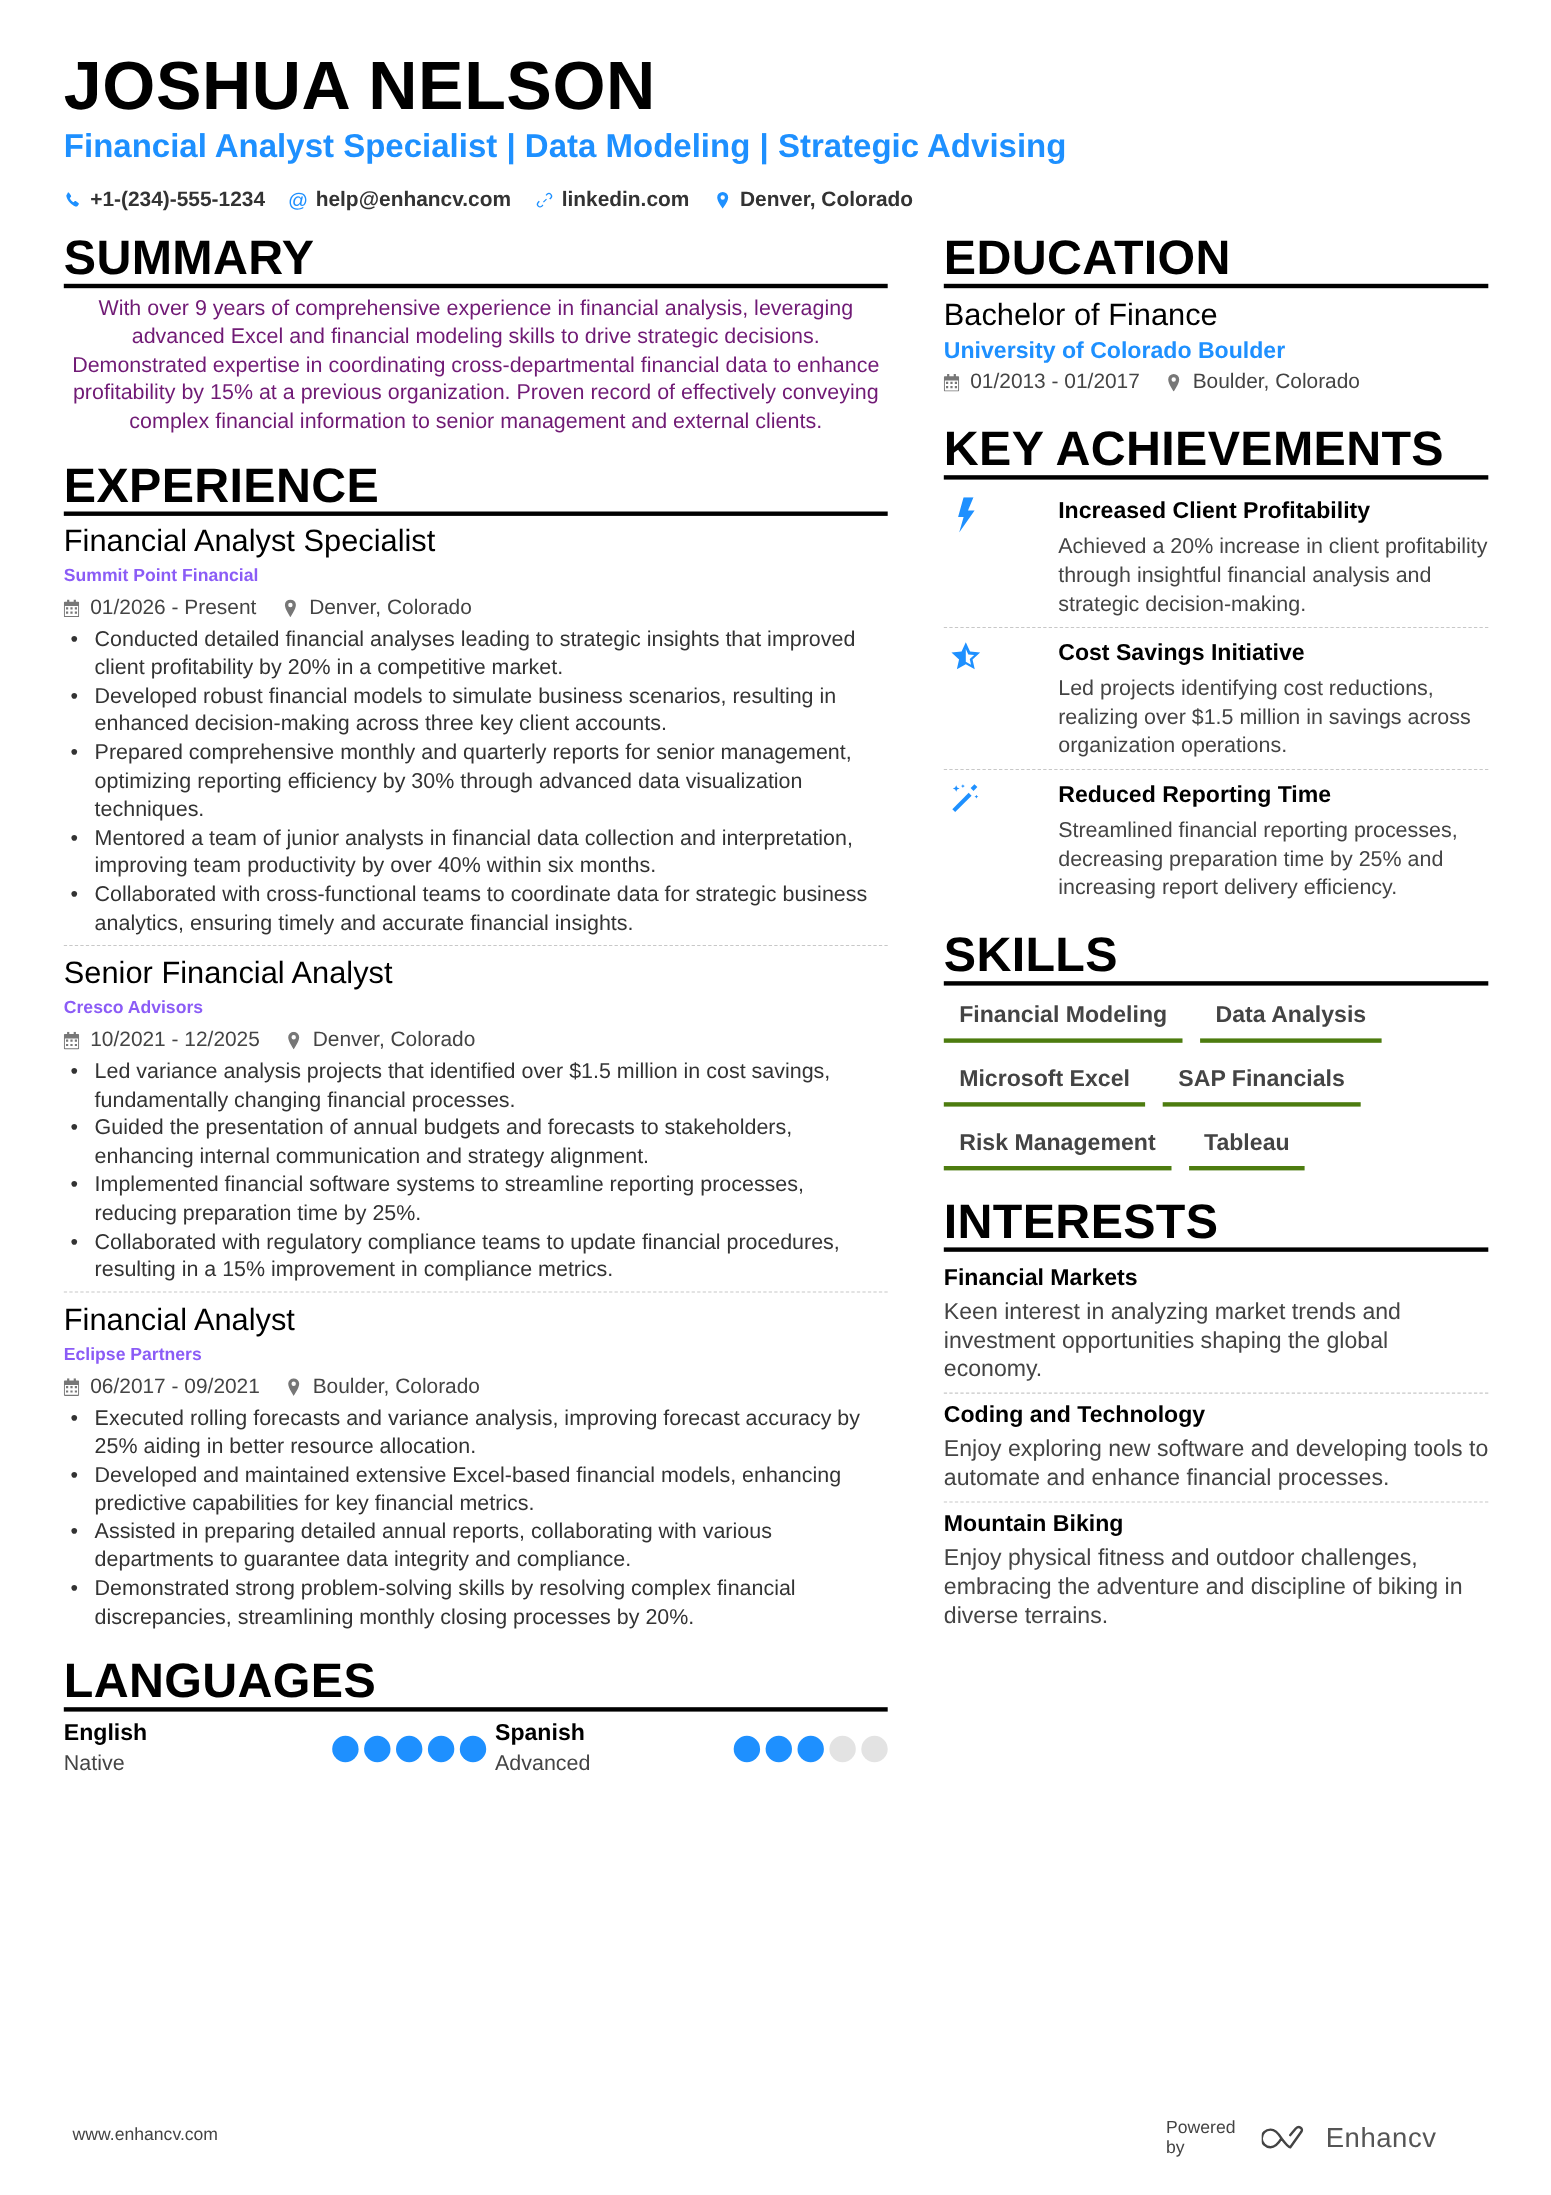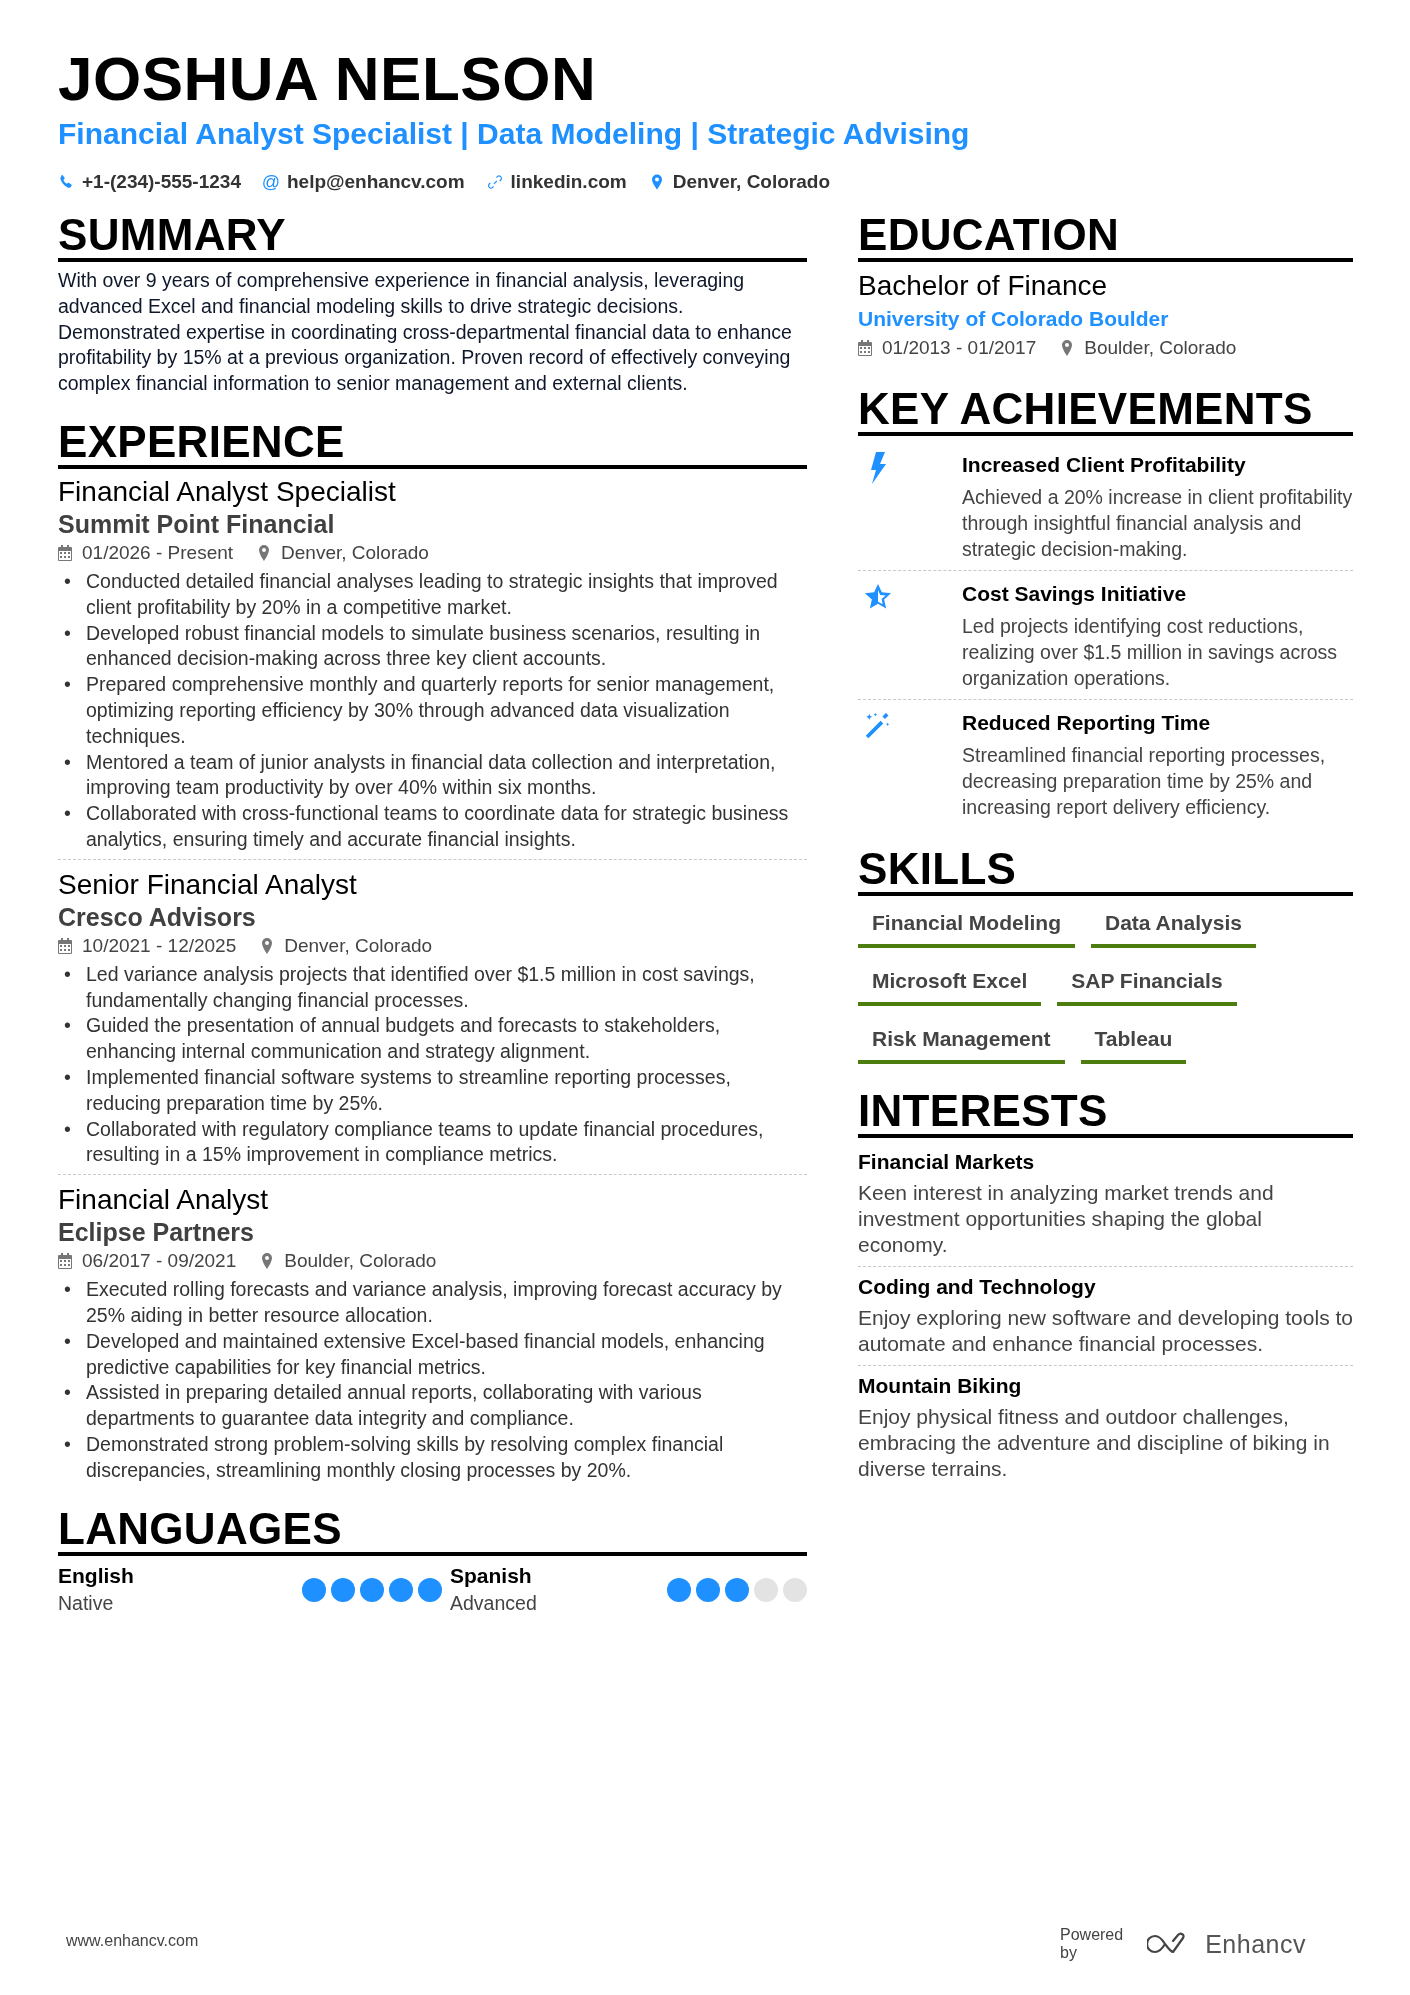--- a/index.html
+++ b/index.html
@@ -15,28 +15,28 @@
     .contact { display: flex; align-items: center; gap: 8px; }
     .contact .ic { width: 16px; height: 18px; display: inline-flex; align-items: center; justify-content: center; color: #1e90ff; }
     .contact .ic svg { width: 16px; height: 16px; fill: #1e90ff; }
 
     
     .col-left { position: absolute; left: 58px; top: 214px; width: 749px; }
     .col-right { position: absolute; left: 858px; top: 214px; width: 495px; }
 
     .section-title { font-size: 44px; font-weight: 700; line-height: 42px; color: #000; border-bottom: 4px solid #000; padding-bottom: 2px; margin-bottom: 6px; letter-spacing: 0.3px; }
 
-    .summary-text { font-size: 19.5px; line-height: 25.8px; color: #0f172a; }
+    .summary-text { font-size: 19.5px; line-height: 25.8px; color: #701a75; text-align: center; }
 
     .gap-section { height: 24px; }
 
     .job { padding-bottom: 6px; }
     .job + .job { border-top: 1.5px dashed #c8c8c8; padding-top: 8px; }
     .job-title { font-size: 28px; line-height: 34px; color: #000; }
-    .company { font-size: 25px; font-weight: 700; color: #404040; line-height: 30px; }
+    .company { font-size: 16px; font-weight: 700; color: #8b5cf6; line-height: 30px; }
     .meta { display: flex; align-items: center; gap: 24px; font-size: 19px; color: #444; line-height: 28px; }
     .meta-item { display: flex; align-items: center; gap: 10px; }
     .meta svg { width: 14px; height: 16px; fill: #777; }
     .bullets { list-style: none; margin-top: 2px; }
     .bullets li { position: relative; padding-left: 28px; font-size: 19.5px; line-height: 25.8px; color: #333; }
     .bullets li::before { content: "\2022"; position: absolute; left: 6px; top: 0; color: #333; }
 
     
     .lang-row { display: flex; gap: 0; margin-top: 4px; }
     .lang { width: 392px; display: flex; justify-content: space-between; align-items: flex-start; padding-right: 8px; }

